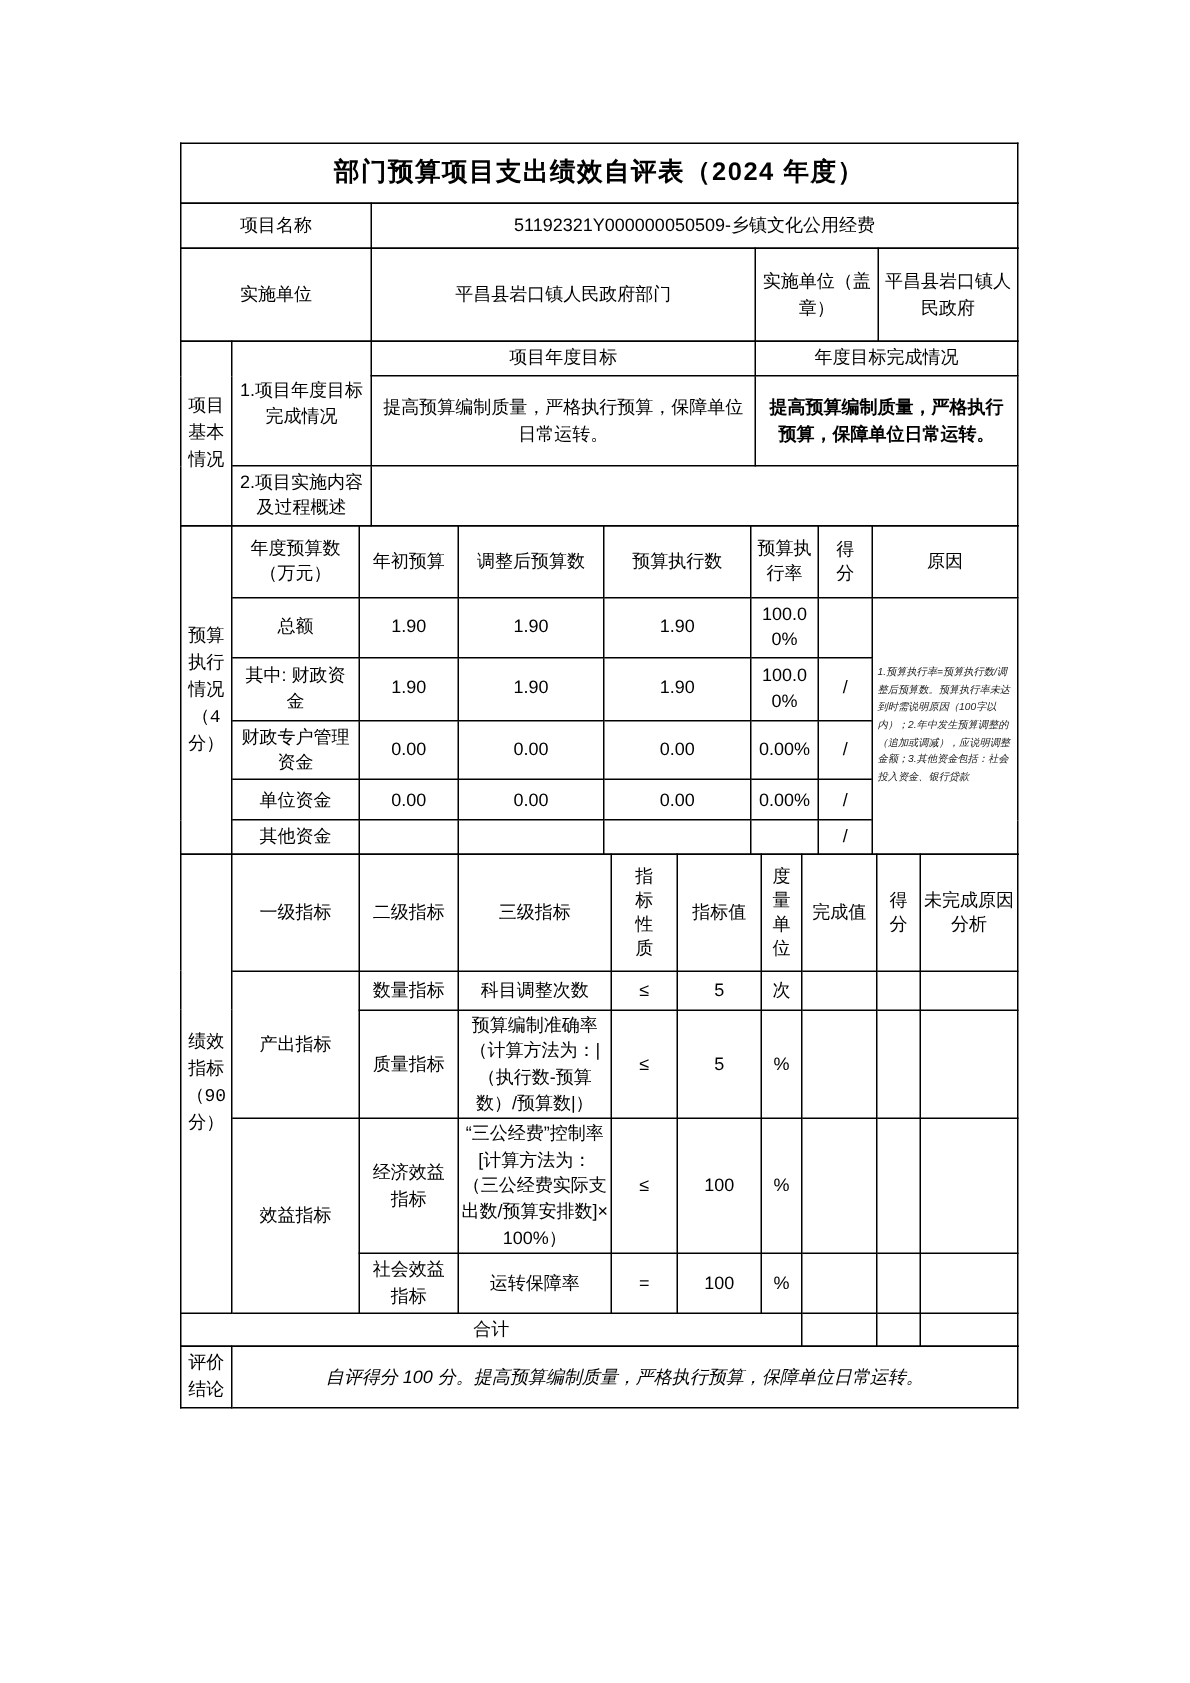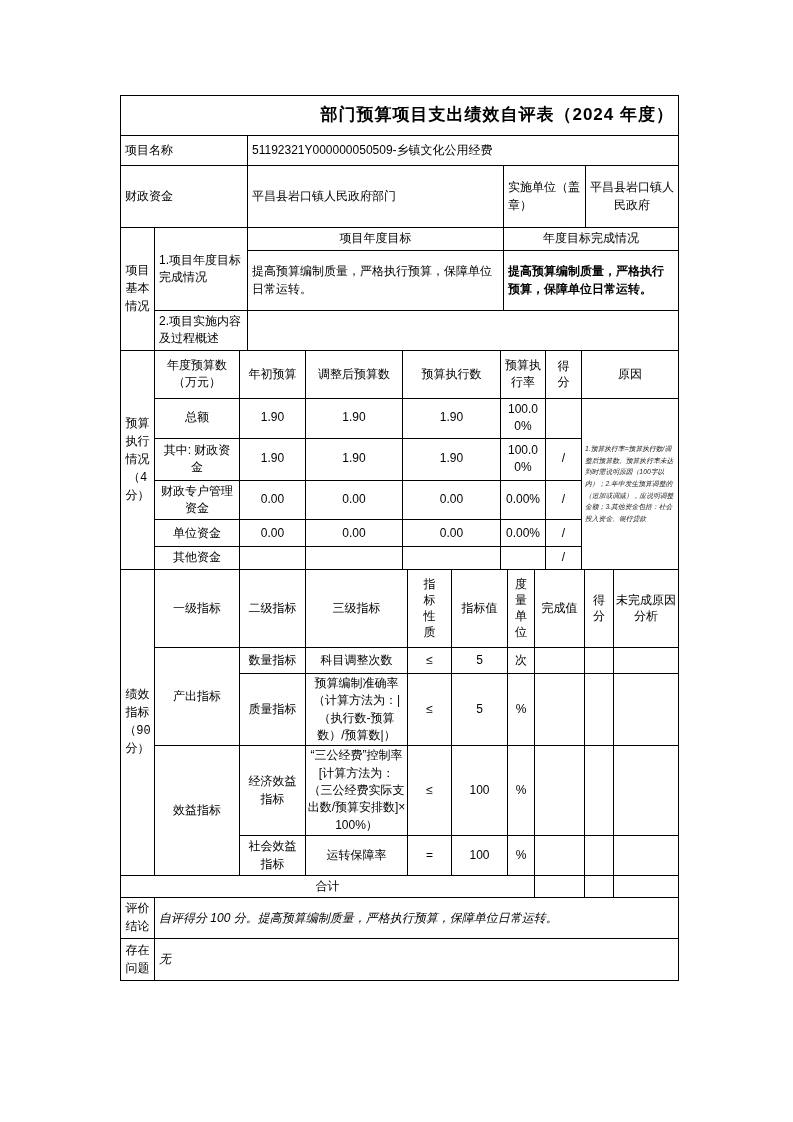--- a/index.html
+++ b/index.html
@@ -9,22 +9,22 @@
     font-family:"Liberation Sans", sans-serif; color:#000; overflow:hidden;
   }
   .doc { position:absolute; left:120px; top:95px; width:558px; }
   table { border-collapse:collapse; table-layout:fixed; width:558px; margin-top:-1px; }
   .doc table:first-child { margin-top:0; }
   td {
     border:1px solid #000; font-size:12px; padding:2px 4px;
     text-align:center; vertical-align:middle; line-height:1.45;
     overflow:hidden; word-break:break-all;
   }
-  .title-cell { font-size:17px; font-weight:bold; letter-spacing:1px;text-align:right; }
-  .left { text-align:left; }
+  .title-cell { font-size:17px; font-weight:bold; letter-spacing:1px; }
+  .left { text-align:center; }
   .stack { white-space:pre-line; padding:2px 1px; line-height:1.5;font-family:Liberation Mono, monospace; }
   .vhead { white-space:pre-line; padding:2px 0; line-height:1.35; }
   .small-reason {
     font-size:6.8px; font-style:italic; text-align:left;
     line-height:1.7; padding:2px 3px; color:#1a1a1a; word-break:break-all;
   }
   .italic { font-style:italic; }
   .bold { font-weight:bold; }
   .pagenum {
     position:absolute; left:0; right:0; top:1022px; text-align:center;
@@ -63,21 +63,21 @@
 
     <table>
       <colgroup>
           <col style="width:127px">
           <col style="width:256px">
           <col style="width:82px">
           <col style="width:93px">
         </colgroup>
       <tbody>
           <tr style="height:62px">
-        <td class="left">财政资金</td>
+        <td class="left">实施单位</td>
         <td class="left">平昌县岩口镇人民政府部门</td>
         <td class="left">实施单位（盖章）</td>
         <td>平昌县岩口镇人民政府</td>
       </tr>
     </tbody>
       </table>
 
     <table>
       <colgroup>
           <col style="width:34px">
@@ -271,31 +271,18 @@
         </colgroup>
       <tbody>
           <tr style="height:38px">
         <td class="stack">评价
 结论</td>
         <td class="left italic">自评得分 100 分。提高预算编制质量，严格执行预算，保障单位日常运转。</td>
       </tr>
     </tbody>
       </table>
 
-    <table>
-      <colgroup>
-          <col style="width:34px">
-          <col style="width:524px">
-        </colgroup>
-      <tbody>
-          <tr style="height:42px">
-        <td class="stack">存在
-问题</td>
-        <td class="left italic">无</td>
-      </tr>
-    </tbody>
-      </table>
 
 
 
   </div>
 
 </div>
 
 </body></html>

